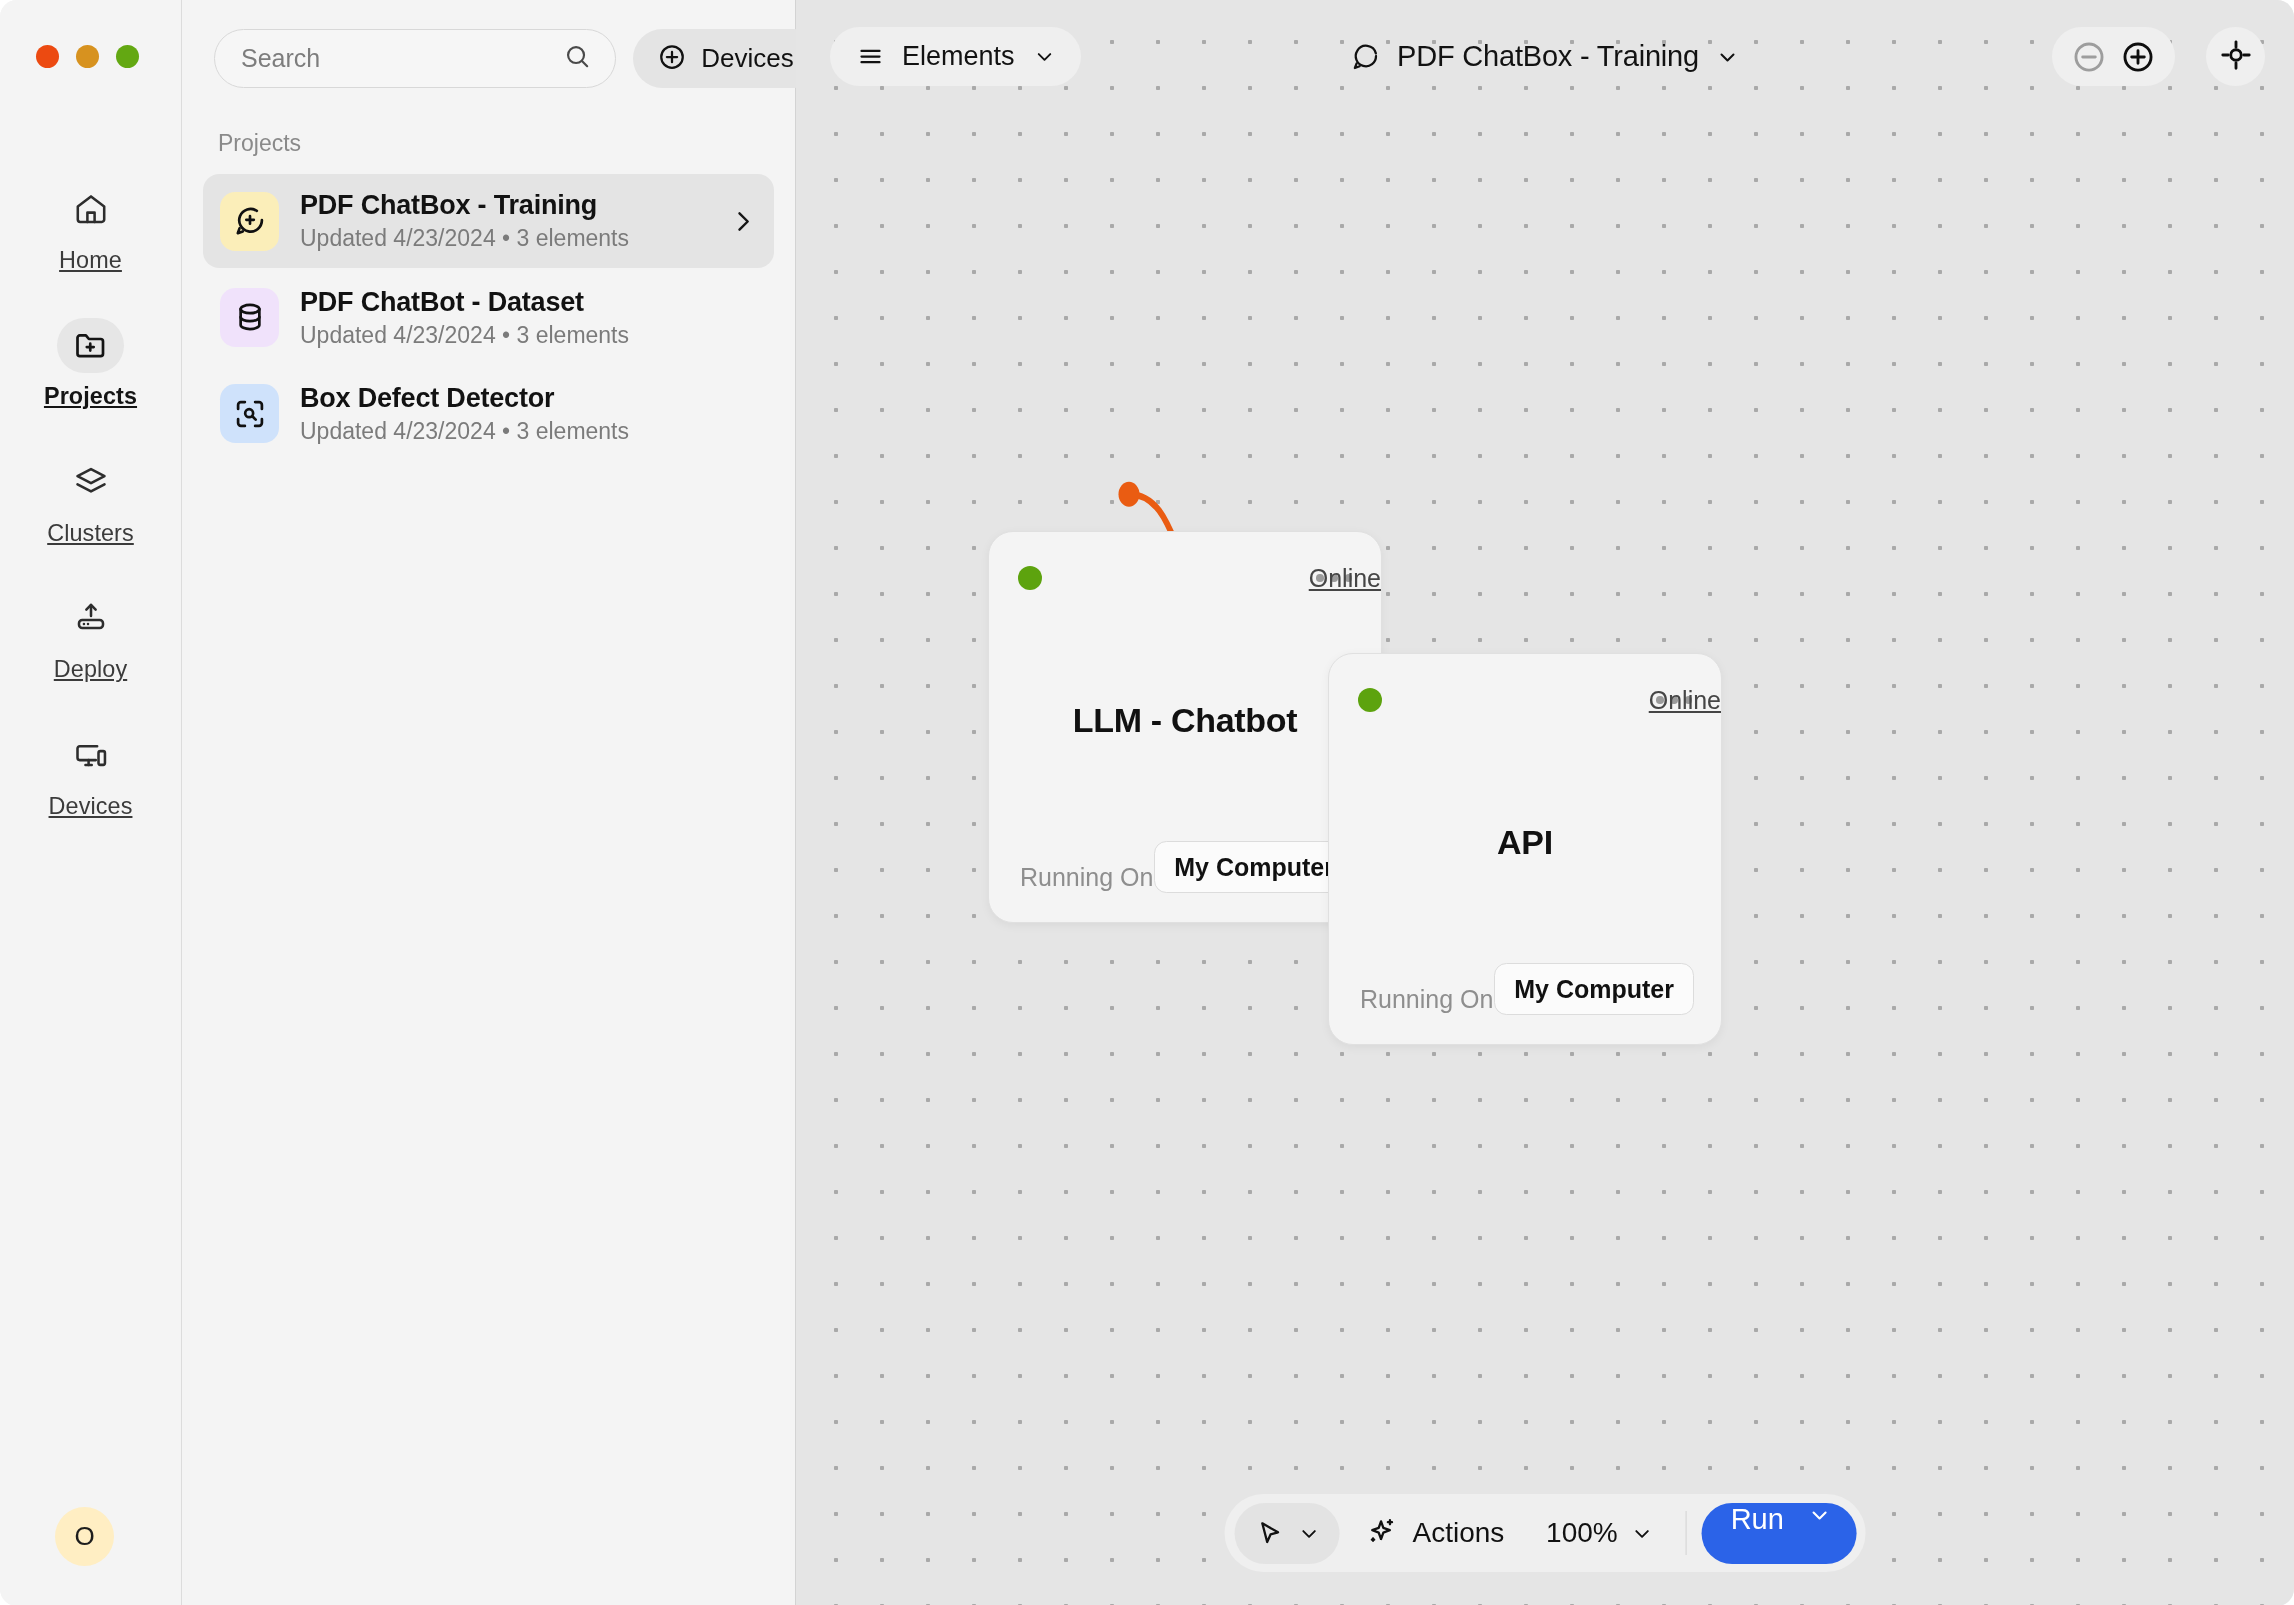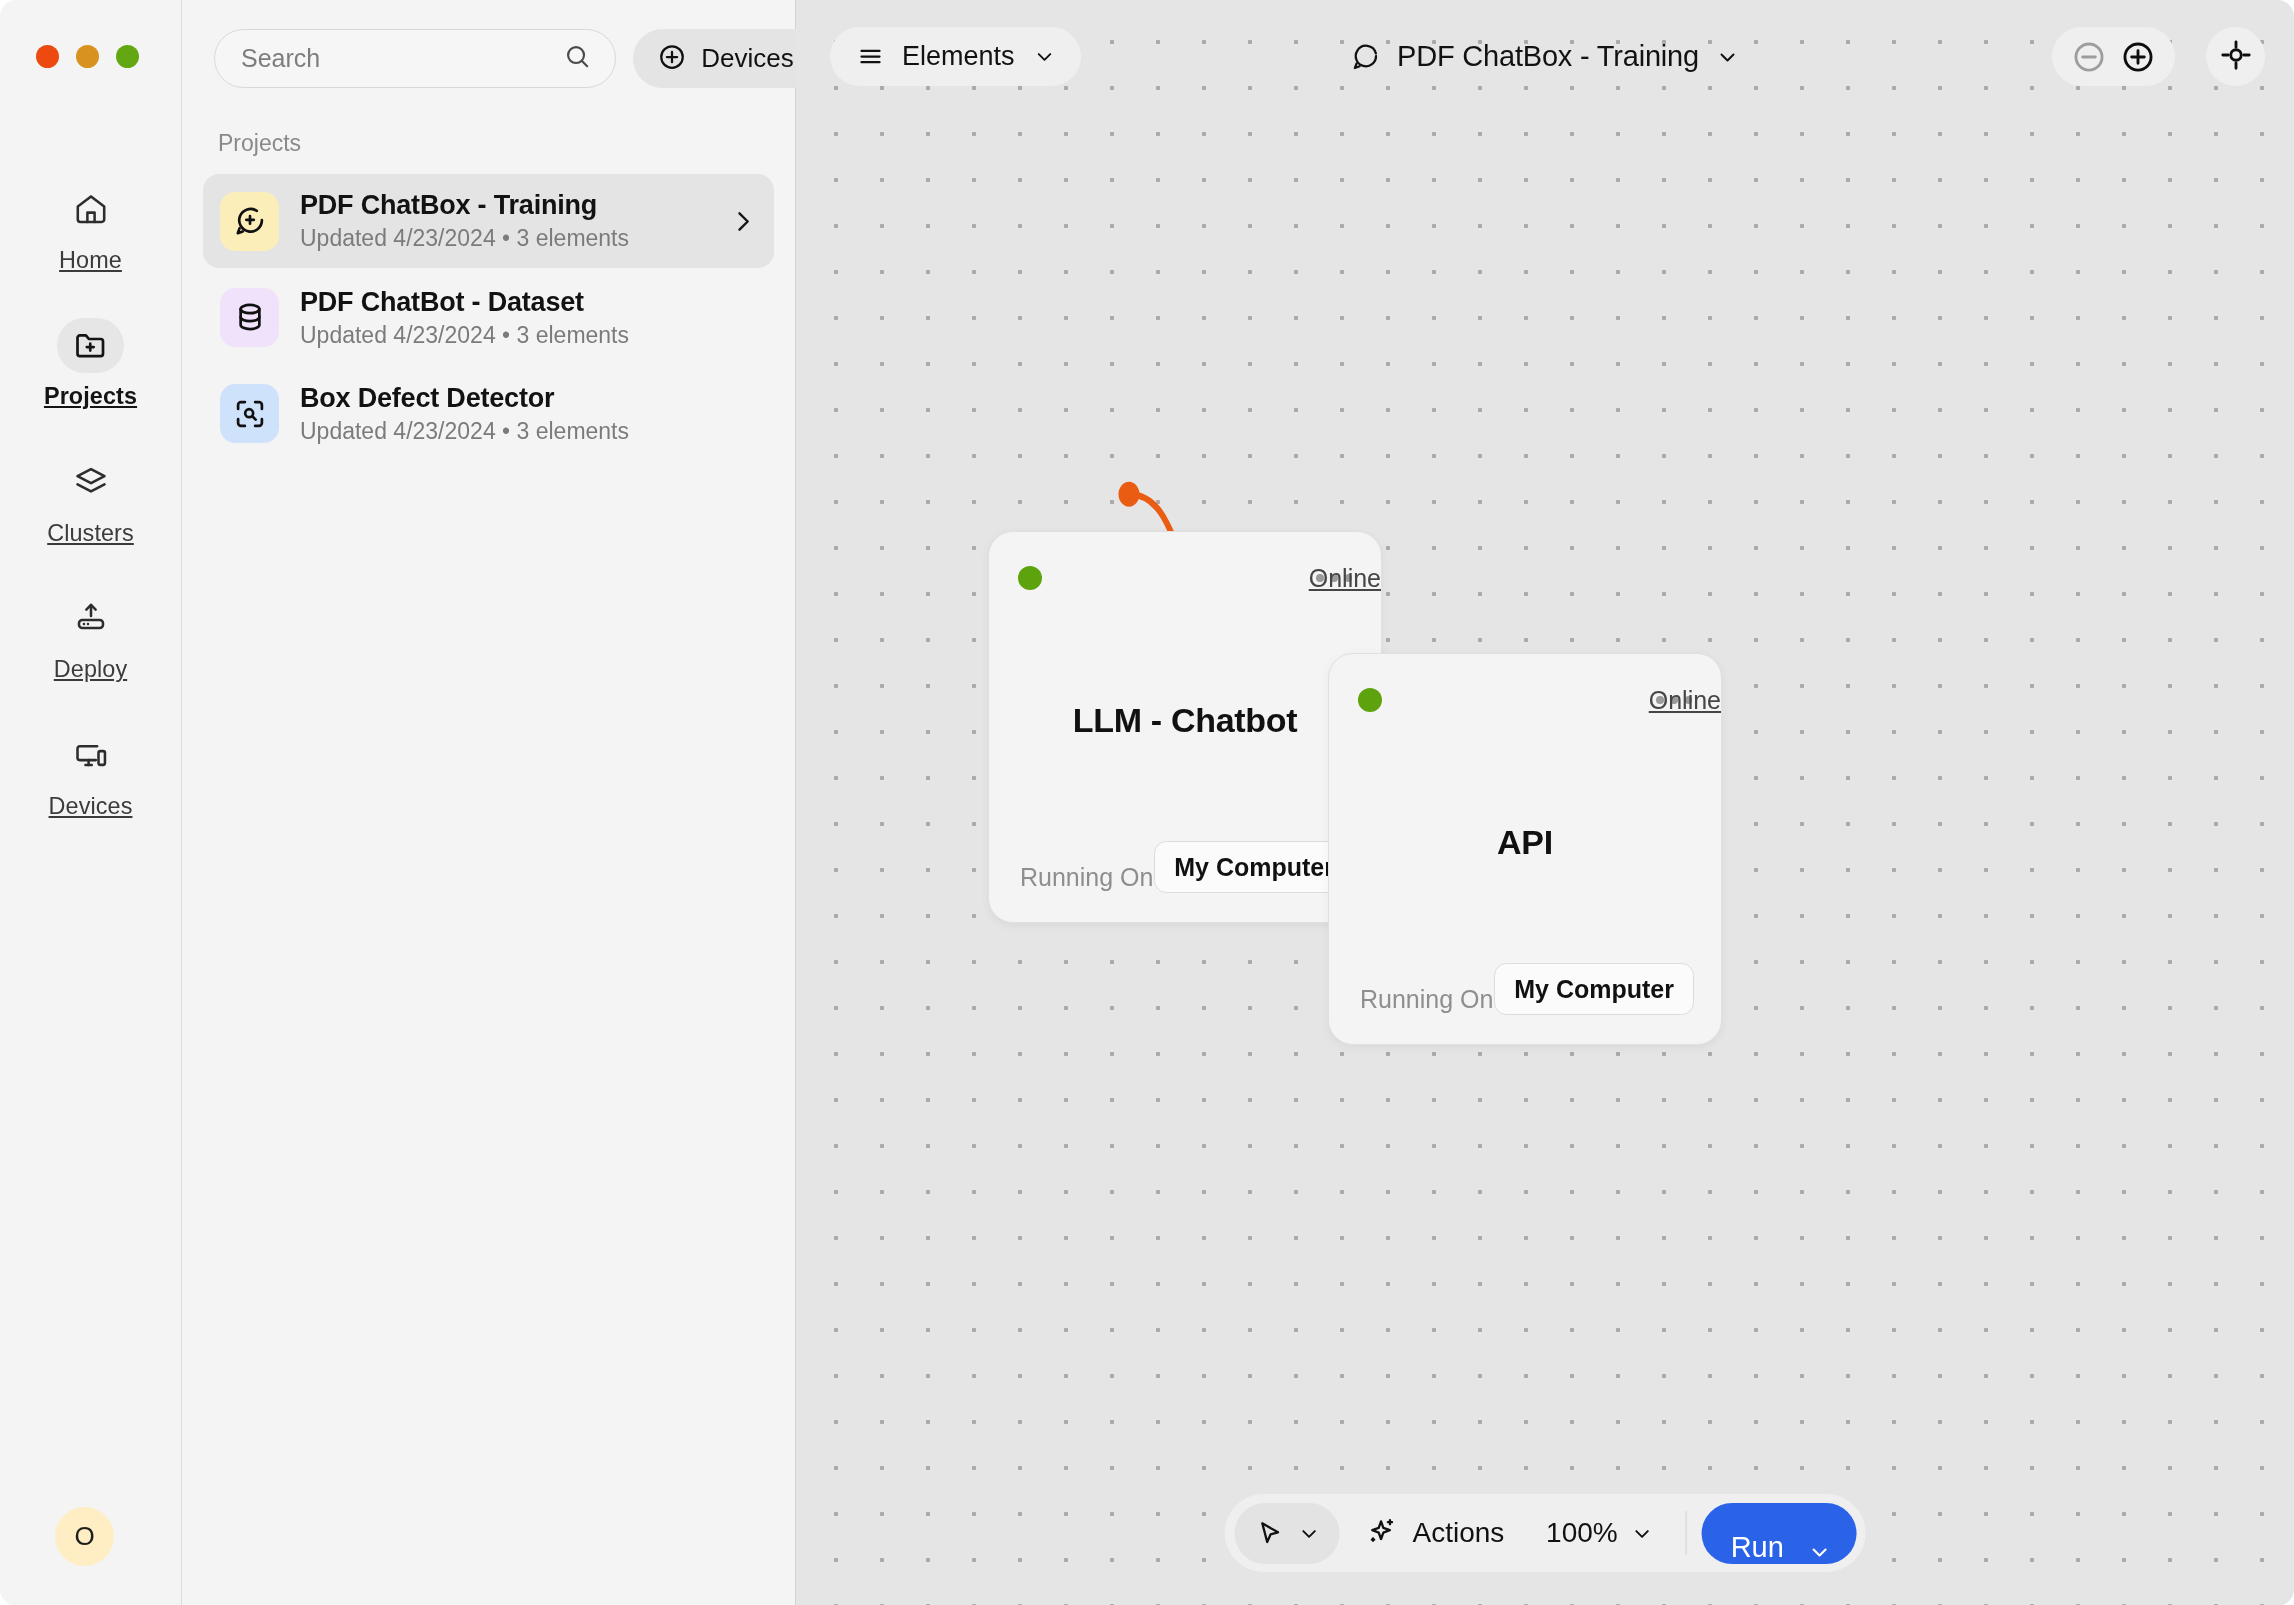--- a/index.html
+++ b/index.html
@@ -292,21 +292,21 @@
   .zoom-level {
     display: flex; align-items: center; gap: 12.4px;
     padding: 0 17px; height: 61px; cursor: pointer;
   }
   .zoom-level .lbl { font-size: 28px; color: #111; }
   .zoom-level .chev { width: 23px; height: 23px; }
   .bar-sep { width: 1px; height: 44px; background: #d2d2d2; margin: 0 9.6px; }
   .run-btn {
     height: 61px; border-radius: 31px;
     background: #2b63e8;
-    display: flex; align-items: flex-end; gap: 24px;
+    display: flex; align-items: flex-start; gap: 24px;
     padding: 0 25px 0 29px;
     cursor: pointer; border: none;
     font-family: "Liberation Sans", sans-serif;
   }
   .run-btn .lbl { font-size: 29px; color: #fff; }
   .run-btn .chev { width: 24px; height: 24px; }
 </style>
 </head>
 <body>
 

